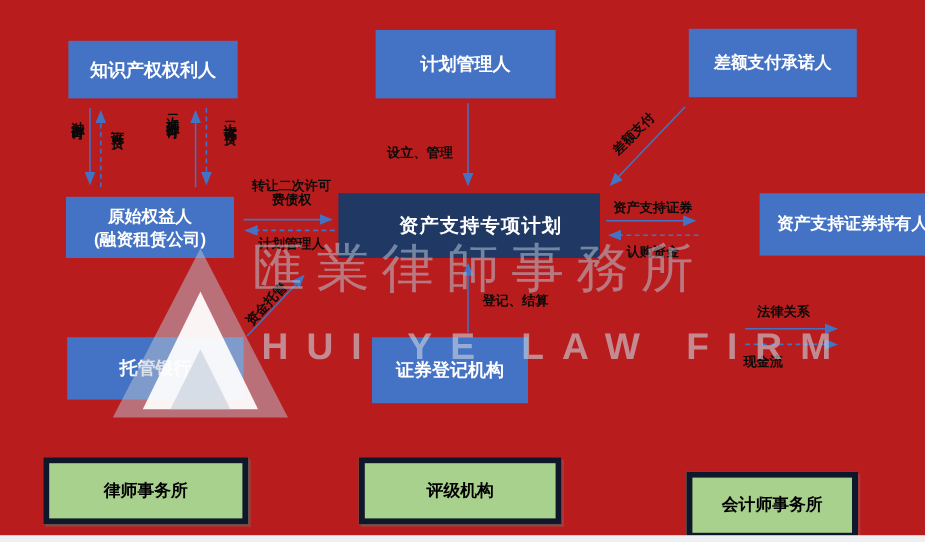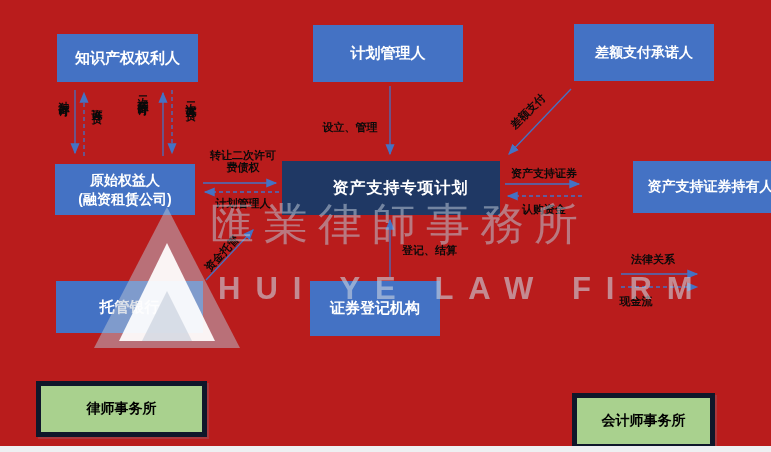--- a/index.html
+++ b/index.html
@@ -96,20 +96,21 @@
   <div class="node blue" id="n-dp">差额支付承诺人</div>
   <div class="node blue" id="n-orig">
     <span>原始权益人</span>
     <span>(融资租赁公司)</span>
   </div>
   <div class="node dark" id="n-spv">资产支持专项计划</div>
   <div class="node blue" id="n-hold">资产支持证券持有人</div>
   <div class="node blue" id="n-cust">托管银行</div>
   <div class="node blue" id="n-reg">证券登记机构</div>
   <div class="node green" id="n-law">律师事务所</div>
+  <div class="node green" id="n-rate">评级机构</div>
   <div class="node green" id="n-acct">会计师事务所</div>
 
   <div class="lbl vert" id="l-dzxk">独占许可</div>
   <div class="lbl vert" id="l-xkf">许可费</div>
   <div class="lbl vert" id="l-ecdzxk">二次独占许可</div>
   <div class="lbl vert" id="l-ecxkf">二次许可费</div>
   <div class="lbl" id="l-setup">设立、管理</div>
   <div class="lbl" id="l-regset">登记、结算</div>
   <div class="lbl" id="l-short">差额支付</div>
   <div class="lbl" id="l-cstdy">资金托管</div>

